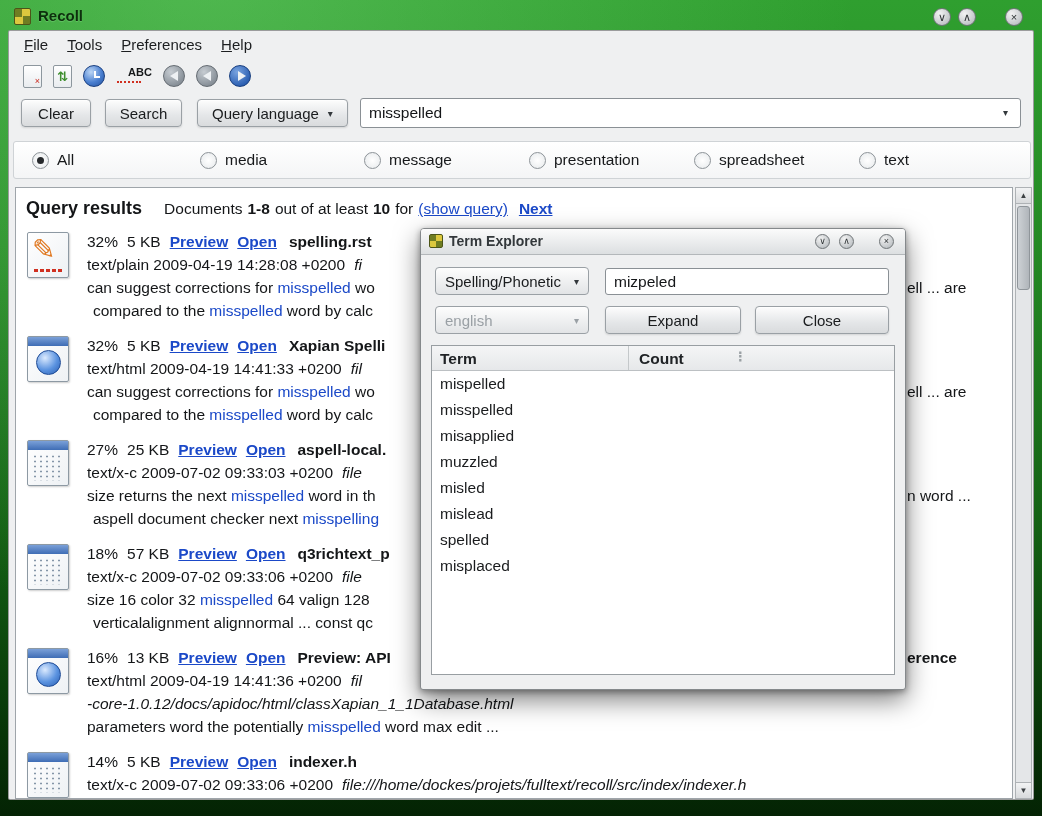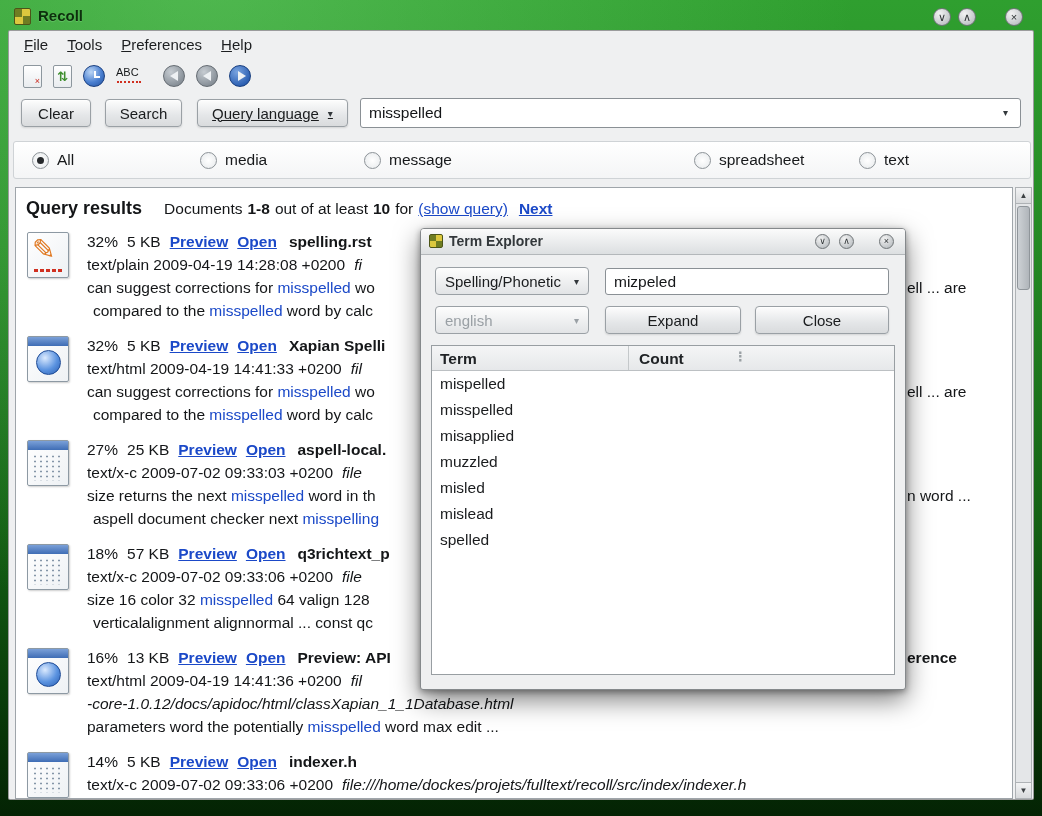--- a/index.html
+++ b/index.html
@@ -31,21 +31,21 @@
     padding-left:14px;gap:11px;}
   .page-ic{position:relative;width:19px;height:23px;background:linear-gradient(#fff,#e9ecef);
     border:1px solid #8d979e;border-radius:2px;cursor:pointer;}
   .page-ic .redx{position:absolute;right:1px;bottom:1px;color:#c8281e;font-size:9px;line-height:9px;}
   .page-ic .grnarr{position:absolute;left:3px;top:4px;color:#3f8f2f;font-size:13px;line-height:13px;font-weight:bold;}
   .clock-ic{width:22px;height:22px;border-radius:50%;cursor:pointer;
     background:radial-gradient(circle at 35% 30%,#bcd6f5,#4a7fd0 55%,#21509c);border:1px solid #1a3f80;position:relative;}
   .clock-ic .hand{position:absolute;left:10px;top:5px;width:2px;height:7px;background:#fff;}
   .clock-ic .hand2{position:absolute;left:10px;top:10px;width:6px;height:2px;background:#fff;}
   .abc-ic{position:relative;width:28px;height:24px;cursor:pointer;}
-  .abc-ic .abc{position:absolute;left:0;top:2px;font-size:11px;font-weight:normal;color:#15181a;letter-spacing:0;}
+  .abc-ic .abc{position:absolute;left:12px;top:2px;font-size:11px;font-weight:bold;color:#15181a;letter-spacing:0;}
   .abc-ic .wave{position:absolute;left:1px;top:17px;width:24px;border-bottom:2px dotted #d03020;}
   .navbtn{width:22px;height:22px;border-radius:50%;position:relative;cursor:pointer;}
   .navbtn.grey{background:radial-gradient(circle at 35% 30%,#c6ccd2,#8a929a 70%,#767e86);border:1px solid #646b72;}
   .navbtn.blue{background:radial-gradient(circle at 35% 30%,#7aa4e0,#2f62b4 70%,#1d4a96);border:1px solid #173e80;}
   .navbtn .tri-l{position:absolute;left:6px;top:5px;width:0;height:0;
     border-top:5px solid transparent;border-bottom:5px solid transparent;border-right:8px solid #eef1f4;}
   .navbtn .tri-r{position:absolute;left:8px;top:5px;width:0;height:0;
     border-top:5px solid transparent;border-bottom:5px solid transparent;border-left:8px solid #eef1f4;}
   
   .searchrow{position:absolute;left:0;top:63px;right:0;height:38px;}
@@ -171,21 +171,21 @@
         <span class="tri-l"></span>
       </div>
       <div class="navbtn blue">
         <span class="tri-r"></span>
       </div>
     </div>
 
     <div class="searchrow">
       <div class="btn" style="left:12px;width:70px;">Clear</div>
       <div class="btn" style="left:96px;width:77px;">Search</div>
-      <div class="btn" style="left:188px;width:151px;text-decoration:underline;">
+      <div class="btn" style="left:188px;width:151px;">
         <span>Query language</span>
         <span class="combo-arrow">▾</span>
       </div>
       <input class="query-input" readonly="" value="misspelled" style="">
       <span class="input-arrow">▾</span>
     </div>
 
     <div class="filterrow">
       <div class="fitem selected" style="left:18px;">
         <span class="radio">
@@ -193,20 +193,24 @@
           </span>
         <span class="flabel">All</span>
       </div>
       <div class="fitem" style="left:186px;">
         <span class="radio"></span>
         <span class="flabel">media</span>
       </div>
       <div class="fitem" style="left:350px;">
         <span class="radio"></span>
         <span class="flabel">message</span>
+      </div>
+      <div class="fitem" style="left:515px;">
+        <span class="radio"></span>
+        <span class="flabel">presentation</span>
       </div>
       <div class="fitem" style="left:680px;">
         <span class="radio"></span>
         <span class="flabel">spreadsheet</span>
       </div>
       <div class="fitem" style="left:845px;">
         <span class="radio"></span>
         <span class="flabel">text</span>
       </div>
     </div>
@@ -386,16 +390,17 @@
         <span class="h-count">Count</span>
         <span class="grip">⋮</span>
       </div>
       <div class="trow">mispelled</div>
       <div class="trow">misspelled</div>
       <div class="trow">misapplied</div>
       <div class="trow">muzzled</div>
       <div class="trow">misled</div>
       <div class="trow">mislead</div>
       <div class="trow">spelled</div>
+      <div class="trow">misplaced</div>
     </div>
   </div>
 
 </div>
 
 </body></html>

